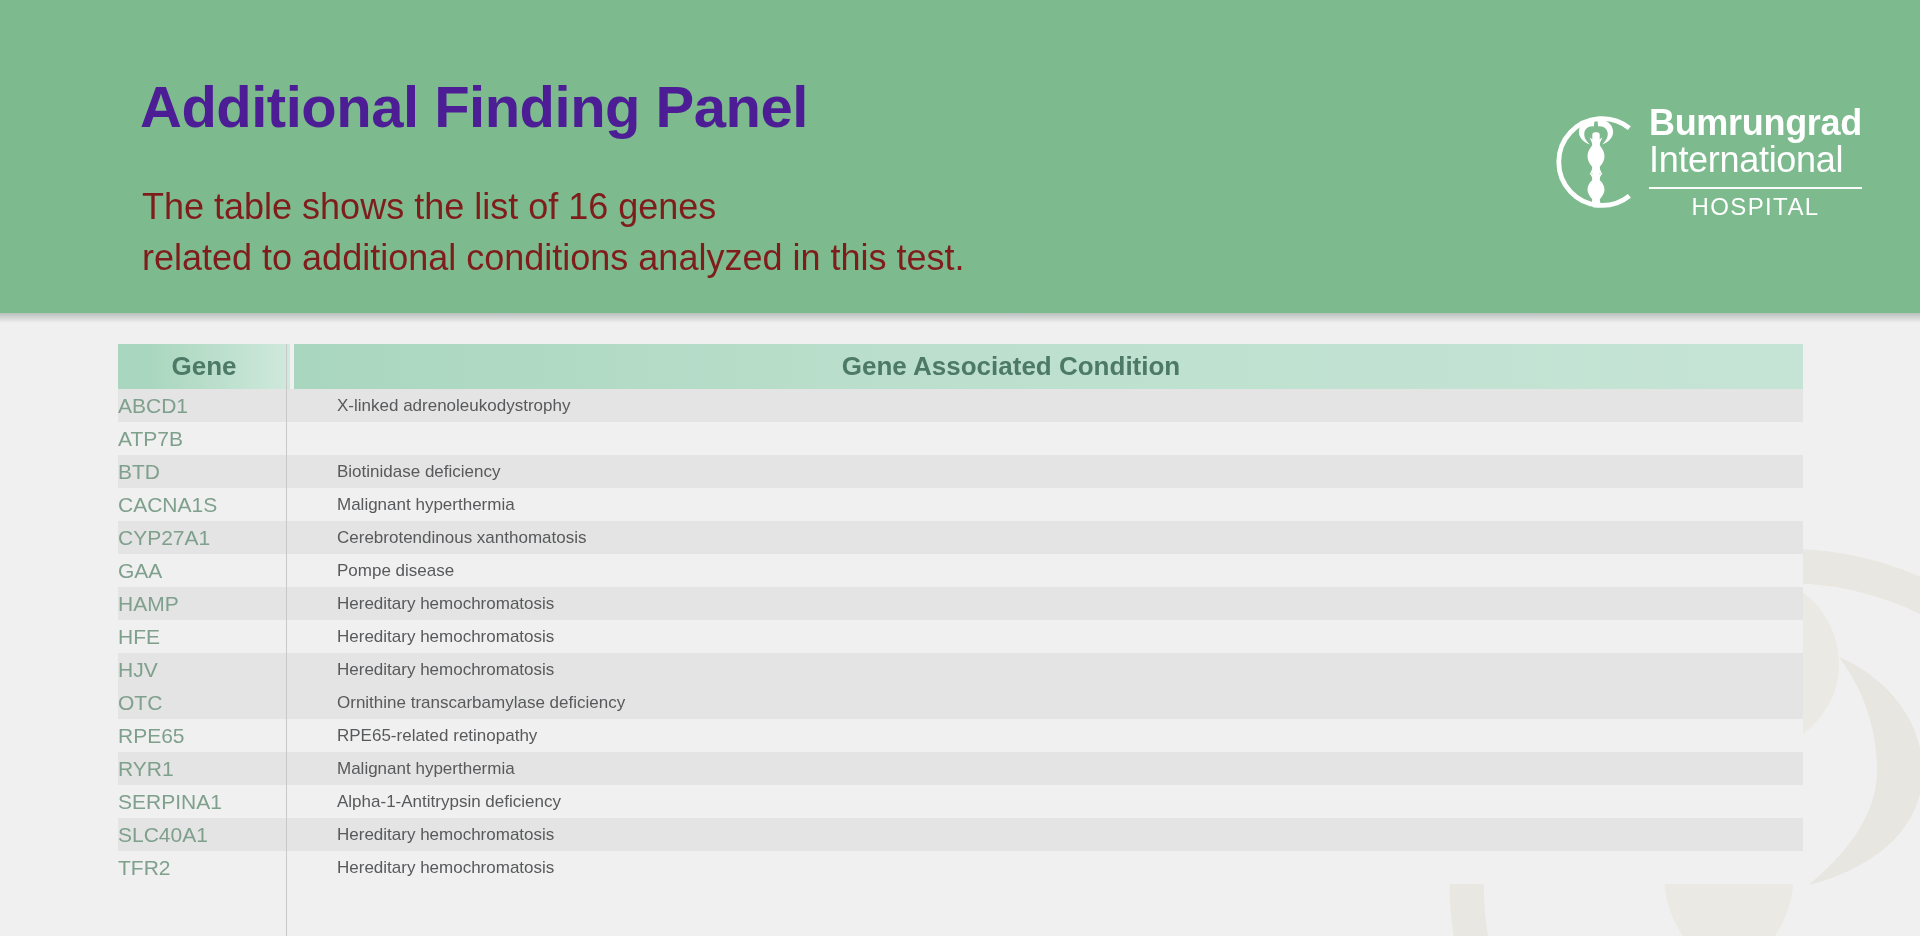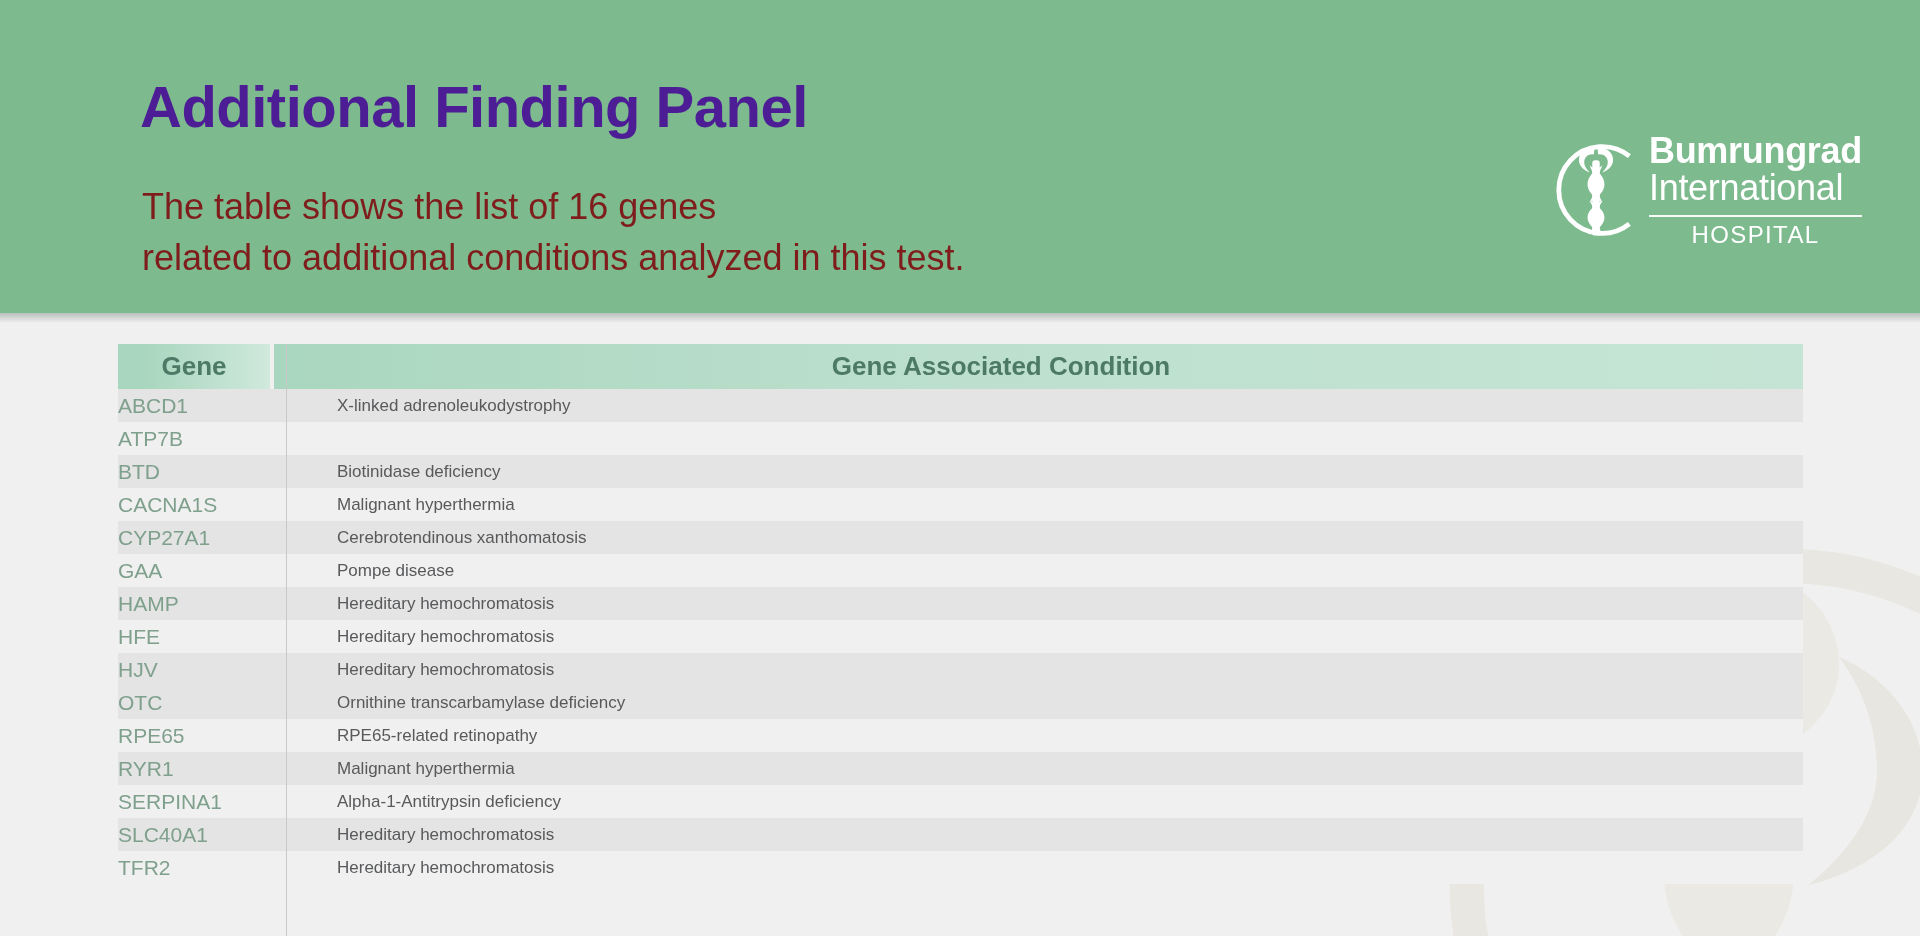--- a/index.html
+++ b/index.html
@@ -55,21 +55,20 @@
     white-space:pre-line;
   }
 
   
   #logo {
     position:absolute;
     right:58px; top:104px;
     display:flex;
     align-items:center;
     gap:0;
-    margin-top:28px;
   }
   #logo-mark { width:106px; height:106px; flex:0 0 auto; }
   #logo-text { display:flex; flex-direction:column; align-items:stretch; }
   #logo-line1 {
     font-size:36px; font-weight:bold; color:#ffffff;
     line-height:1.04; letter-spacing:-0.3px; white-space:nowrap;
   }
   #logo-line2 {
     font-size:36px; font-weight:400; color:#ffffff;
     line-height:1.06; letter-spacing:-0.3px; white-space:nowrap;
@@ -105,21 +104,21 @@
     height:45px;
   }
   .th {
     display:flex;
     align-items:center;
     font-size:26px;
     font-weight:bold;
     color:#4d7a66;
   }
   .th-gene {
-    width:152px;
+    width:172px;
     justify-content:center;
     background:linear-gradient(to right, #a9d6be 0%, #a9d6be 18%, #cfe9dc 100%);
   }
   .th-cond {
     flex:1 1 auto;
     margin-left:4px;
     justify-content:center;
     padding-right:75px;
     background:linear-gradient(to right, #a9d6be 0%, #bde0ce 45%, #c5e4d5 100%);
   }

